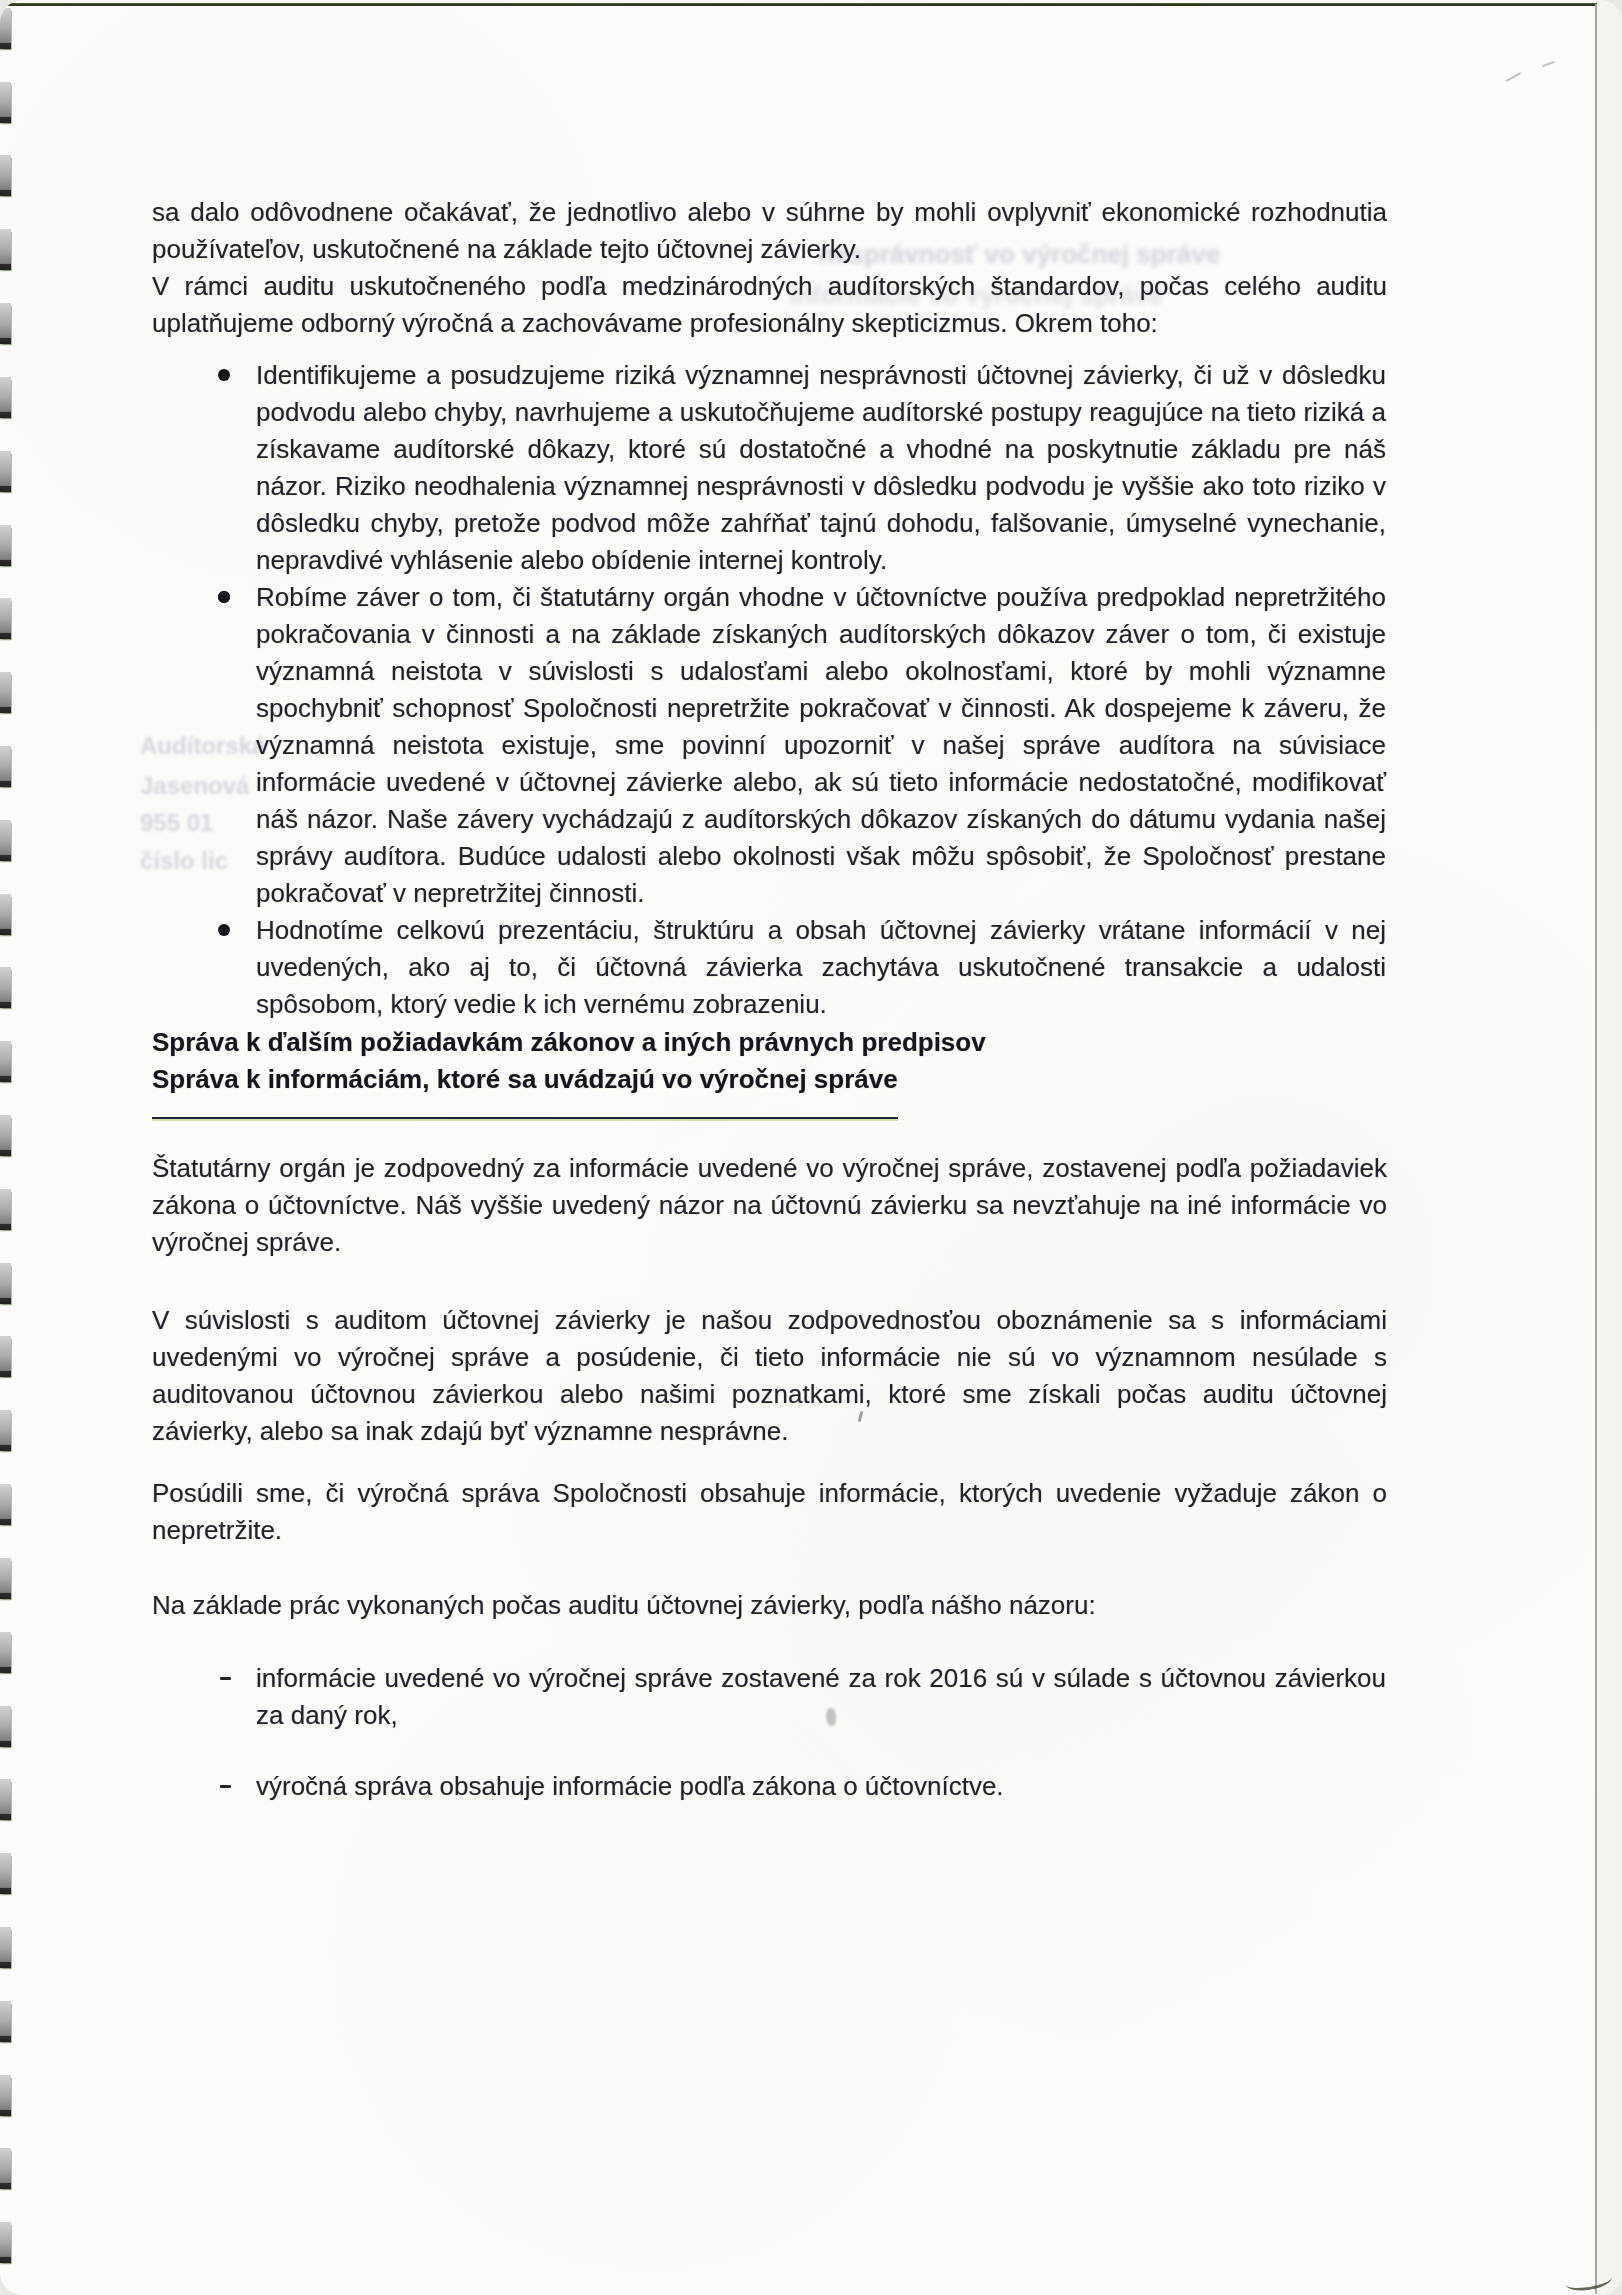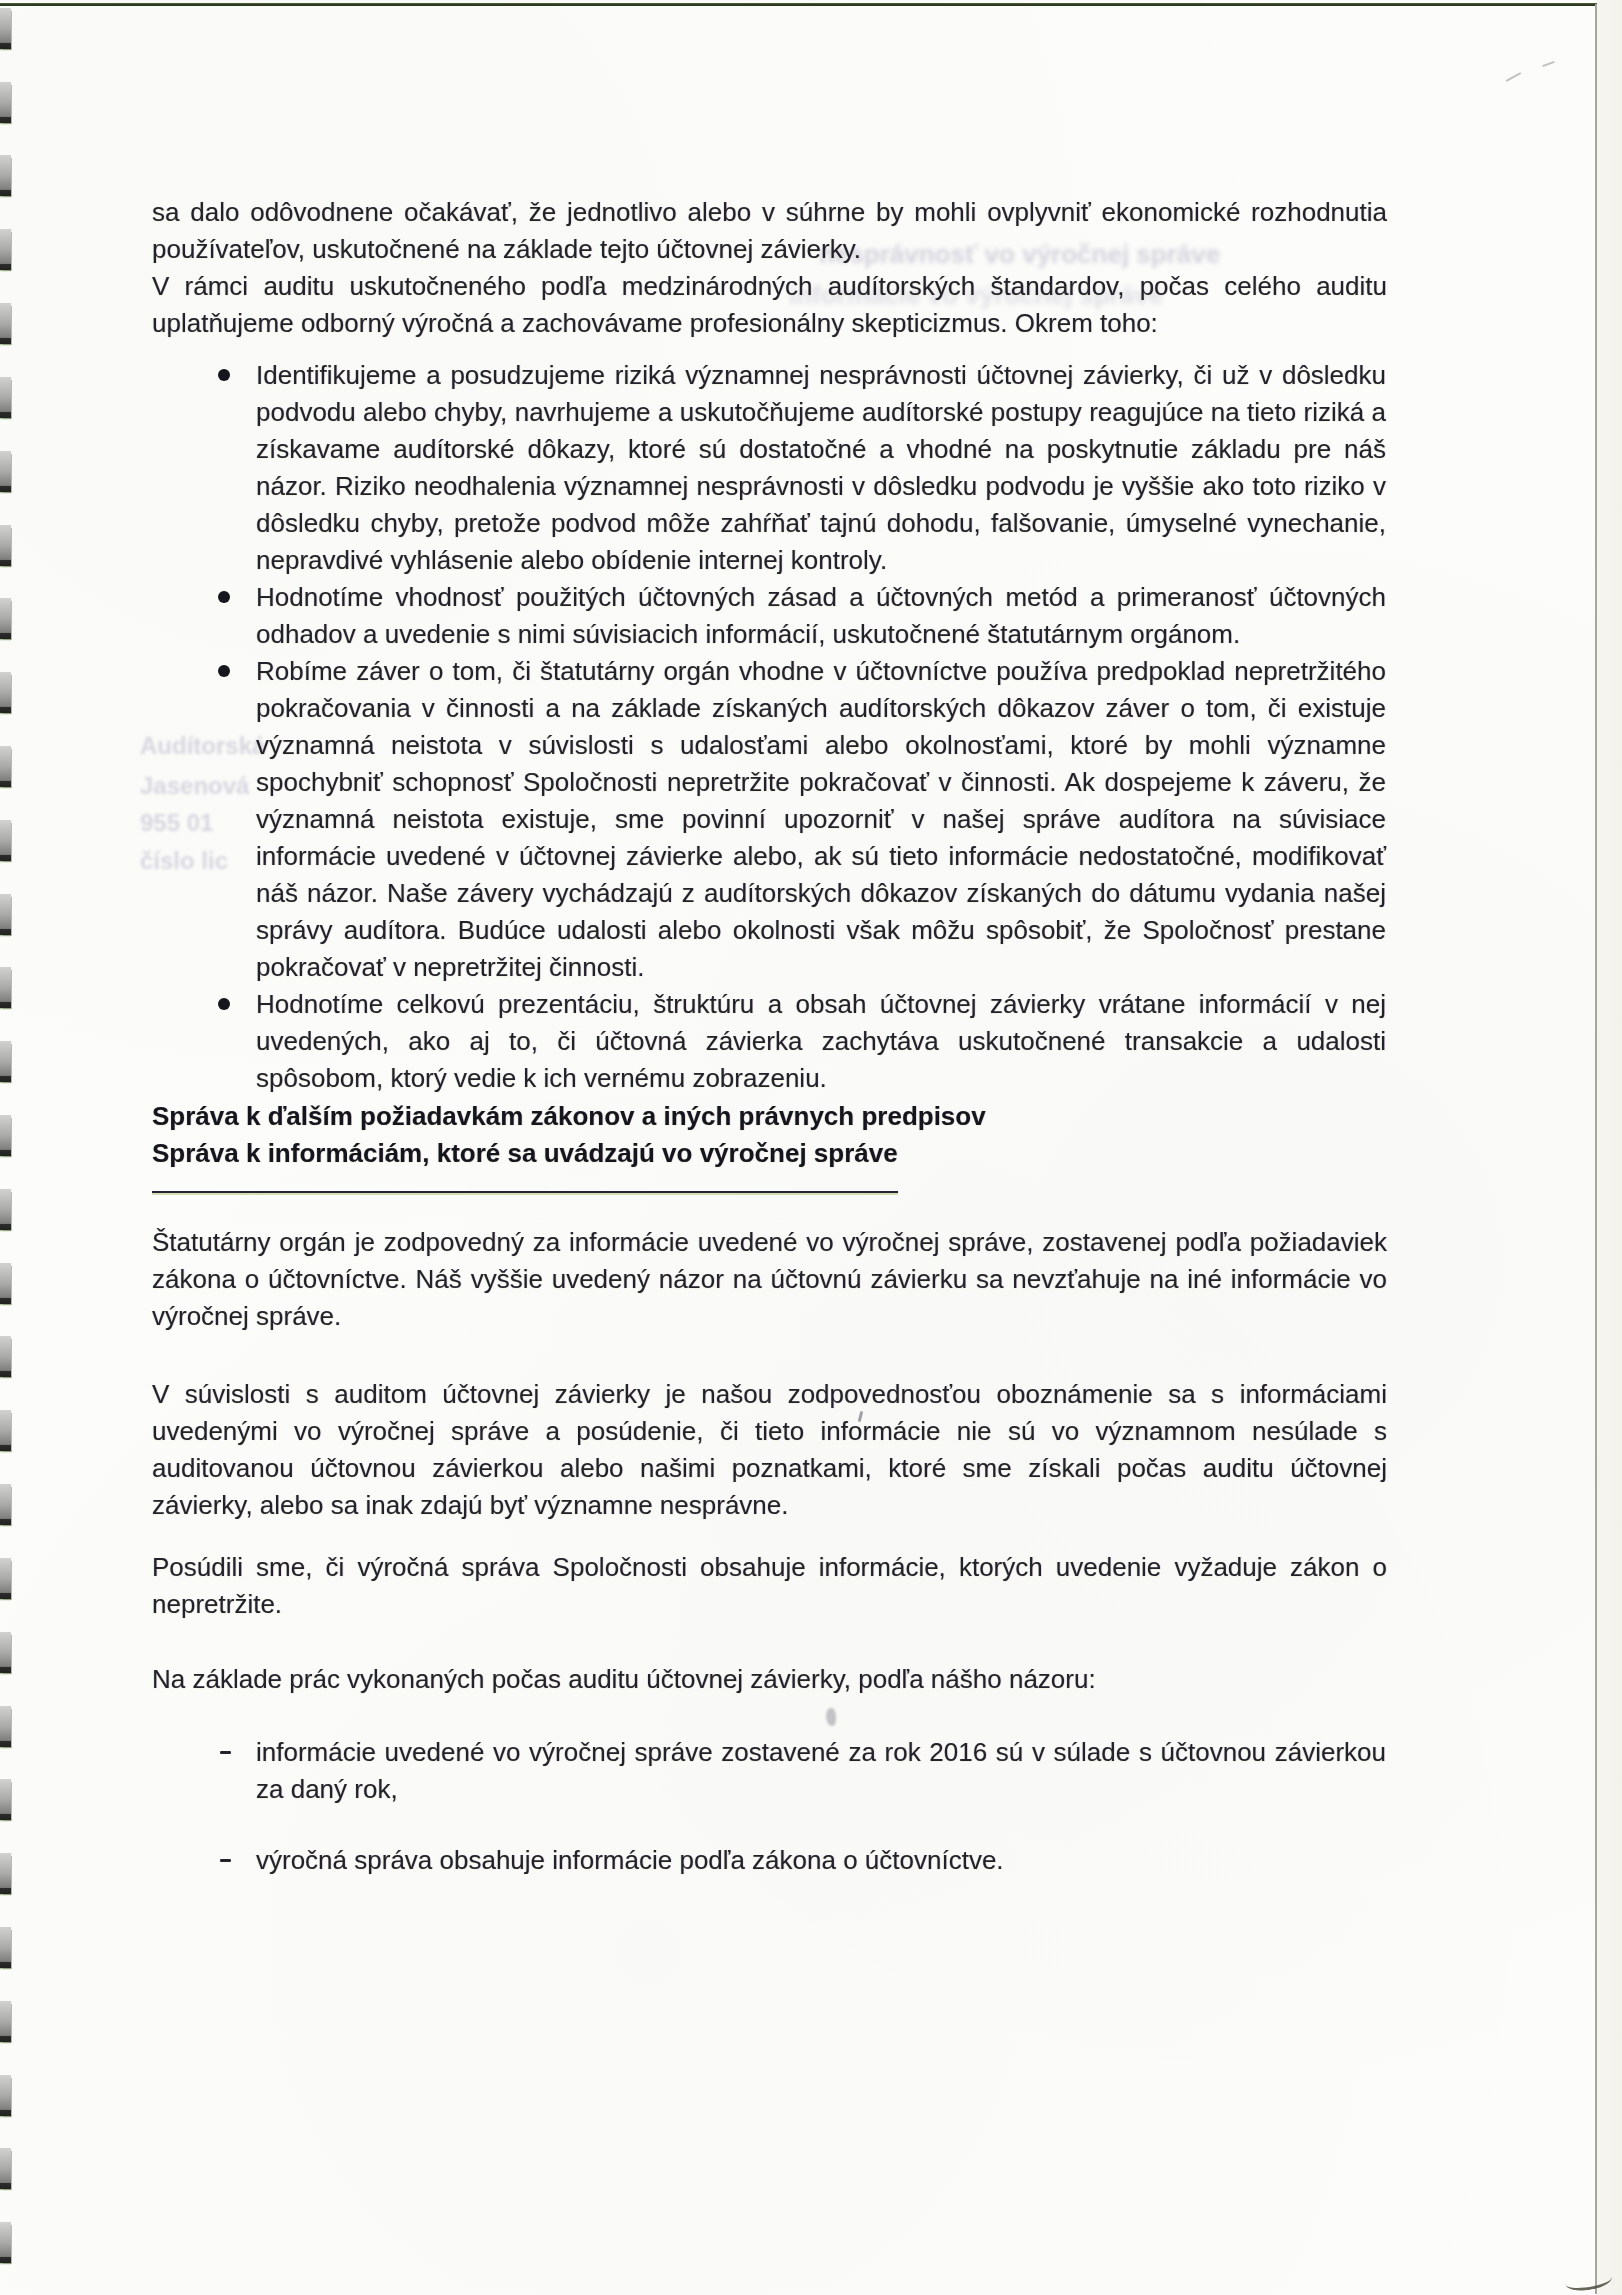--- a/index.html
+++ b/index.html
@@ -4,20 +4,21 @@
 <style>
   html,body{margin:0;padding:0;background:#e8e8e4;}
   .page{
     position:relative;width:1623px;height:2295px;overflow:hidden;
     background:#fcfcfa;
     background-image:
       radial-gradient(circle at 18% 12%, rgba(80,80,60,.015), transparent 45%),
       radial-gradient(circle at 78% 55%, rgba(60,60,80,.018), transparent 50%),
       radial-gradient(circle at 40% 85%, rgba(80,70,50,.015), transparent 45%);
     font-family:"Liberation Sans", sans-serif;
+    border-radius:23px;
   }
   
   .edge-top{position:absolute;top:2.6px;left:0;width:1597px;height:3.9px;
     background:linear-gradient(180deg,#57683e 0%,#202a18 70%,#39482a 100%);}
   .edge-right-line{position:absolute;top:3.9px;left:1595px;width:2px;height:2290px;background:#a6a6a0;}
   .outside-right{position:absolute;top:0;left:1597px;width:26px;height:2295px;
     background:linear-gradient(90deg,#f6f5f0,#f2f1ea);}
   .binding{position:absolute;top:0;left:0;width:39px;height:2295px;}
   .bind-mark{position:absolute;left:0;width:11px;height:41px;
     background:linear-gradient(180deg,#d2d2d0 0%,#aaaaa8 50%,#7e7e7c 84%,#2c2c2a 86%,#222220 100%);
@@ -115,21 +116,20 @@
     <p>sa dalo odôvodnene očakávať, že jednotlivo alebo v súhrne by mohli ovplyvniť ekonomické rozhodnutia používateľov, uskutočnené na základe tejto účtovnej závierky.</p>
     <p>V rámci auditu uskutočneného podľa medzinárodných audítorských štandardov, počas celého auditu uplatňujeme odborný výročná a zachovávame profesionálny skepticizmus. Okrem toho:</p>
 
     <ul class="bullets">
       <li>
         <span class="bullet-dot"></span>
         <span>Identifikujeme a posudzujeme riziká významnej nesprávnosti účtovnej závierky, či už v dôsledku podvodu alebo chyby, navrhujeme a uskutočňujeme audítorské postupy reagujúce na tieto riziká a získavame audítorské dôkazy, ktoré sú dostatočné a vhodné na poskytnutie základu pre náš názor. Riziko neodhalenia významnej nesprávnosti v dôsledku podvodu je vyššie ako toto riziko v dôsledku chyby, pretože podvod môže zahŕňať tajnú dohodu, falšovanie, úmyselné vynechanie, nepravdivé vyhlásenie alebo obídenie internej kontroly.</span>
       </li>
       <li>
         <span class="bullet-dot"></span>
-        <span>Hodnotíme vhodnosť použitých účtovných zásad a účtovných metód a primeranosť účtovných odhadov a uvedenie s nimi súvisiacich informácií, uskutočnené štatutárnym orgánom.</span>
       </li>
       <li>
         <span class="bullet-dot"></span>
         <span>Robíme záver o tom, či štatutárny orgán vhodne v účtovníctve používa predpoklad nepretržitého pokračovania v činnosti a na základe získaných audítorských dôkazov záver o tom, či existuje významná neistota v súvislosti s udalosťami alebo okolnosťami, ktoré by mohli významne spochybniť schopnosť Spoločnosti nepretržite pokračovať v činnosti. Ak dospejeme k záveru, že významná neistota existuje, sme povinní upozorniť v našej správe audítora na súvisiace informácie uvedené v účtovnej závierke alebo, ak sú tieto informácie nedostatočné, modifikovať náš názor. Naše závery vychádzajú z audítorských dôkazov získaných do dátumu vydania našej správy audítora. Budúce udalosti alebo okolnosti však môžu spôsobiť, že Spoločnosť prestane pokračovať v nepretržitej činnosti.</span>
       </li>
       <li>
         <span class="bullet-dot"></span>
         <span>Hodnotíme celkovú prezentáciu, štruktúru a obsah účtovnej závierky vrátane informácií v nej uvedených, ako aj to, či účtovná závierka zachytáva uskutočnené transakcie a udalosti spôsobom, ktorý vedie k ich vernému zobrazeniu.</span>
       </li>
     </ul>

